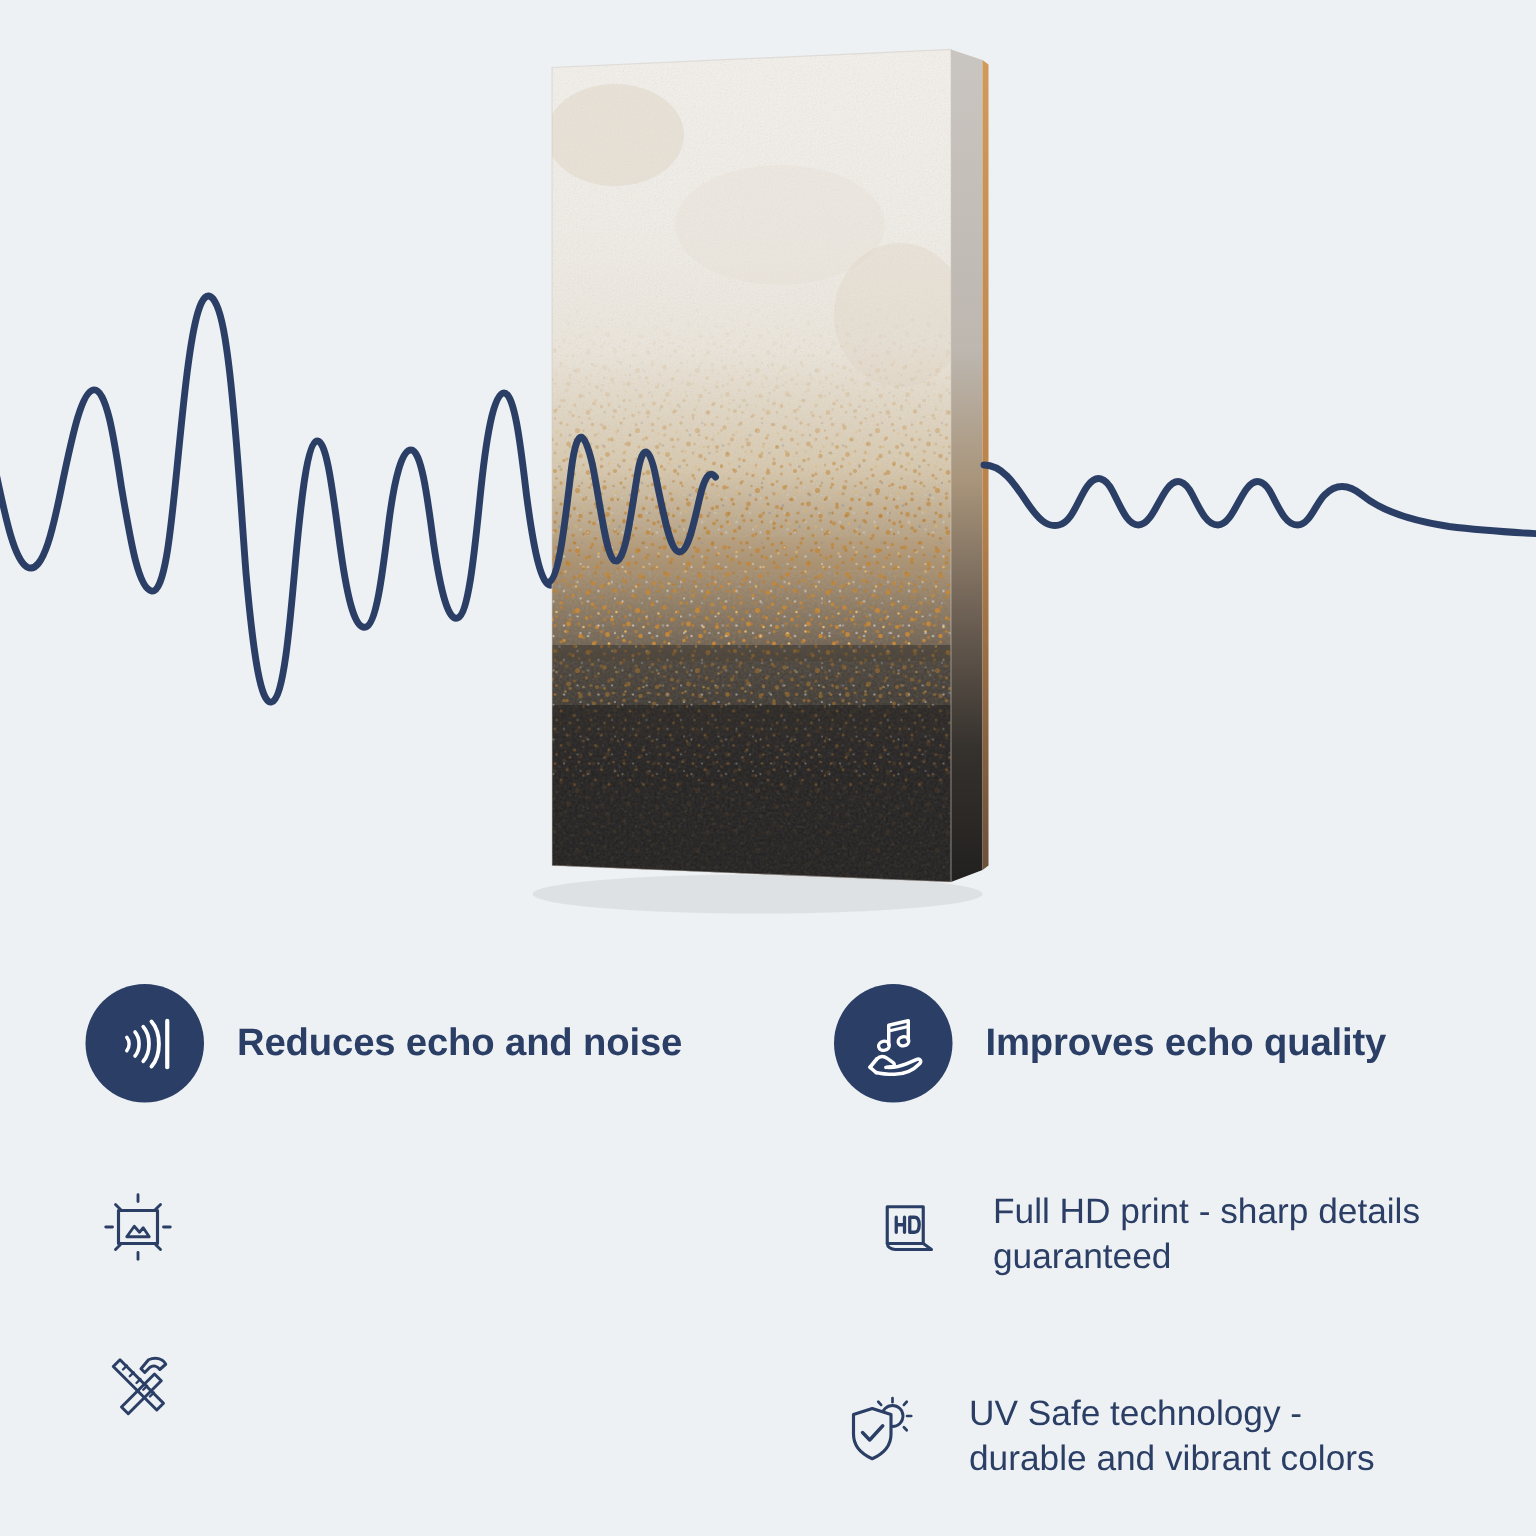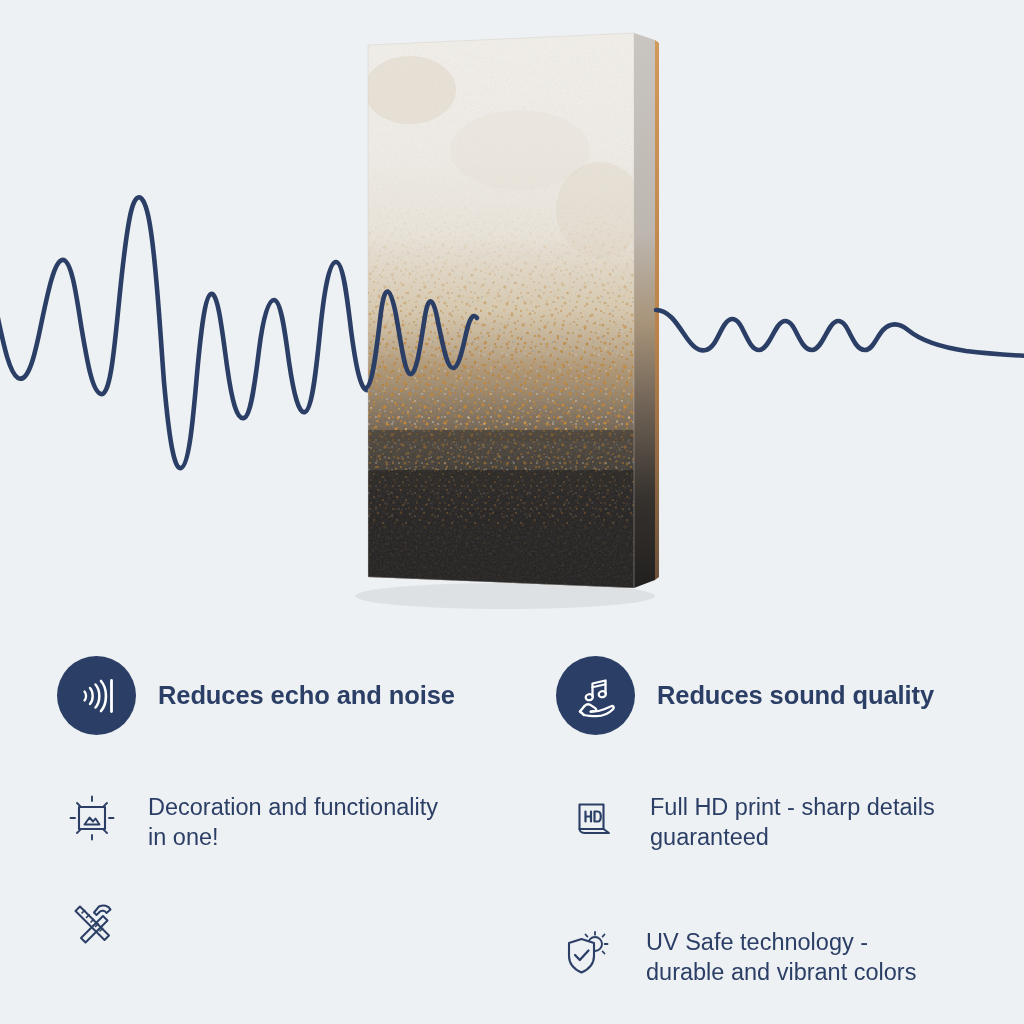--- a/index.html
+++ b/index.html
@@ -335,46 +335,44 @@
               <path d="M9.0 40.5 L13.5 35.0" stroke-width="2.4"></path>
               <path d="M9.0 40.5 L13.0 44.0 L13.0 44.0" stroke-width="2.4"></path>
               <path d="M13.5 35.0 C16.0 32.6 18.4 33.0 20.5 34.6 L24.5 37.4
                        C25.6 38.2 25.4 39.6 24.1 39.9 L19.6 40.6" stroke-width="2.3"></path>
               <path d="M19.8 40.6 C24.4 40.9 29.0 40.1 33.2 38.3 L40.2 35.2
                        C42.2 34.4 43.6 36.5 42.2 38.0 C38.0 42.4 31.6 45.2 25.4 45.2
                        C21.2 45.2 16.8 45.0 13.0 44.0" stroke-width="2.3"></path>
             </g>
           </svg>
         </div>
-        <div class="badge-title">Reduces sound quality</div>
+        <div class="badge-title">Improves echo quality</div>
       </div>
 
       <div class="feat-row line-item" style="left:62px; top:150px;">
         <div class="line-ico">
           <svg width="58" height="58" viewBox="0 0 58 58">
             <g class="ico-stroke">
               <rect x="16" y="18" width="26" height="22"></rect>
               <path d="M21.5 35.5 L26.5 28.5 L30.0 32.5 L32.5 29.5 L36.5 35.5 Z" stroke-width="1.9"></path>
 
               <path d="M29 7.5 L29 12" stroke-width="1.9"></path>
               <path d="M29 46 L29 50.5" stroke-width="1.9"></path>
               <path d="M7.5 29 L12 29" stroke-width="1.9"></path>
               <path d="M46 29 L50.5 29" stroke-width="1.9"></path>
               <path d="M14.0 14.0 L17.2 17.2" stroke-width="1.9"></path>
               <path d="M40.8 40.8 L44.0 44.0" stroke-width="1.9"></path>
               <path d="M44.0 14.0 L40.8 17.2" stroke-width="1.9"></path>
               <path d="M17.2 40.8 L14.0 44.0" stroke-width="1.9"></path>
             </g>
           </svg>
         </div>
-        <div class="line-text">Decoration and functionality
-in one!</div>
-      </div>
-
-      <div class="feat-row line-item" style="left:564px; top:150px;justify-content:flex-end;">
+      </div>
+
+      <div class="feat-row line-item" style="left:576px; top:150px;justify-content:flex-end;">
         <div class="line-ico">
           <svg width="58" height="58" viewBox="0 0 58 58">
             <g class="ico-stroke">
               <path d="M14.5 15.5 L38.5 15.5 L38.5 40.0 L14.5 40.0 Z"></path>
               <path d="M38.5 40.0 L44.0 44.0 L20.0 44.0 C17.0 44.0 14.5 42.3 14.5 40.0" stroke-width="2.0"></path>
 
               <path d="M20.5 22.5 L20.5 32.5 M20.5 27.5 L26.0 27.5 M26.0 22.5 L26.0 32.5" stroke-width="2.2"></path>
               <path d="M29.5 22.5 L29.5 32.5 L32.6 32.5 C34.8 32.5 35.8 30.4 35.8 27.5 C35.8 24.6 34.8 22.5 32.6 22.5 Z" stroke-width="2.2"></path>
             </g>
           </svg>

